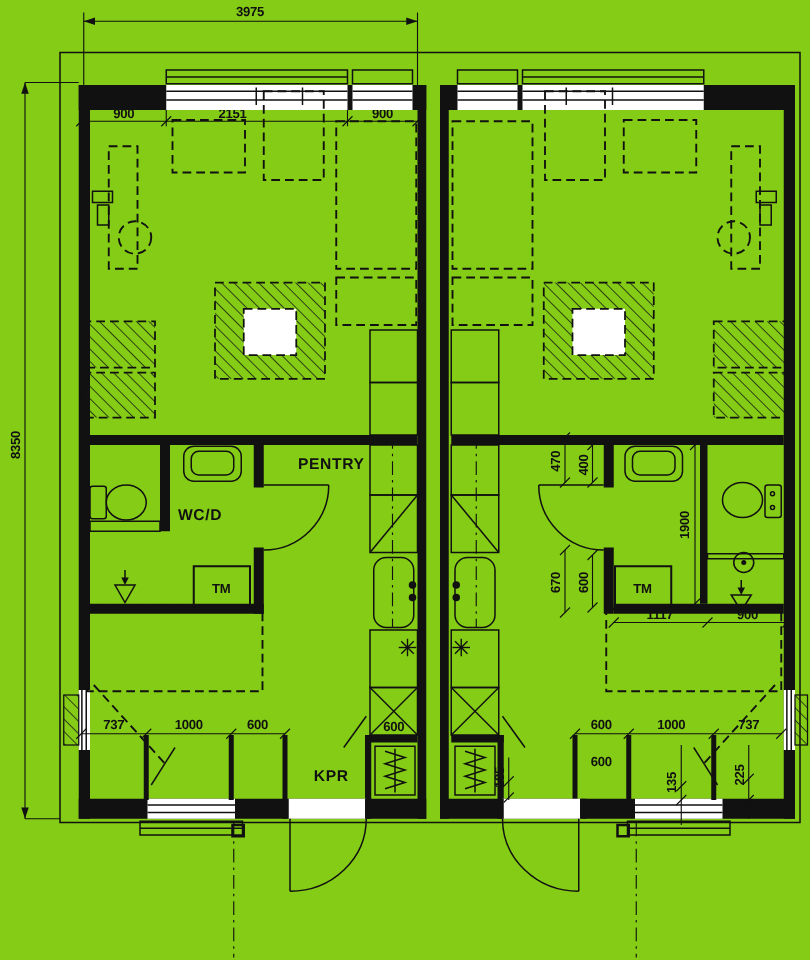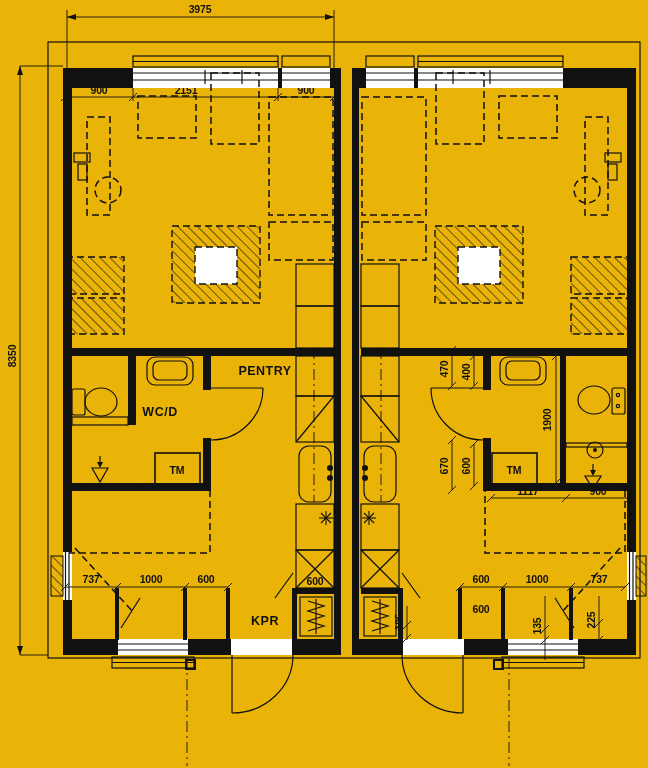--- a/index.html
+++ b/index.html
@@ -1,16 +1,16 @@
 <!DOCTYPE html>
 <html><head>
 <meta charset="utf-8">
 <style>
   html,body{margin:0;padding:0;background:#fff;}
-  .stage{position:relative;width:648px;height:768px;background:#eab308;overflow:hidden;
+  .stage{position:relative;width:648px;height:768px;background:#84cc16;overflow:hidden;
          font-family:"Liberation Sans",sans-serif;}
   svg{position:absolute;left:0;top:0;}
   text{font-family:"Liberation Sans",sans-serif;fill:#111;font-weight:bold;letter-spacing:-0.2px;}
   .dim{font-size:10.5px;}
   .room{font-size:12.5px;letter-spacing:0.5px;}
   .small-lbl{font-size:10.5px;}
   .wall{fill:#111;stroke:none;}
   .thin{fill:none;stroke:#111;stroke-width:1.2;}
   .thin2{fill:none;stroke:#111;stroke-width:1.6;}
   .dimln{fill:none;stroke:#111;stroke-width:0.9;}

